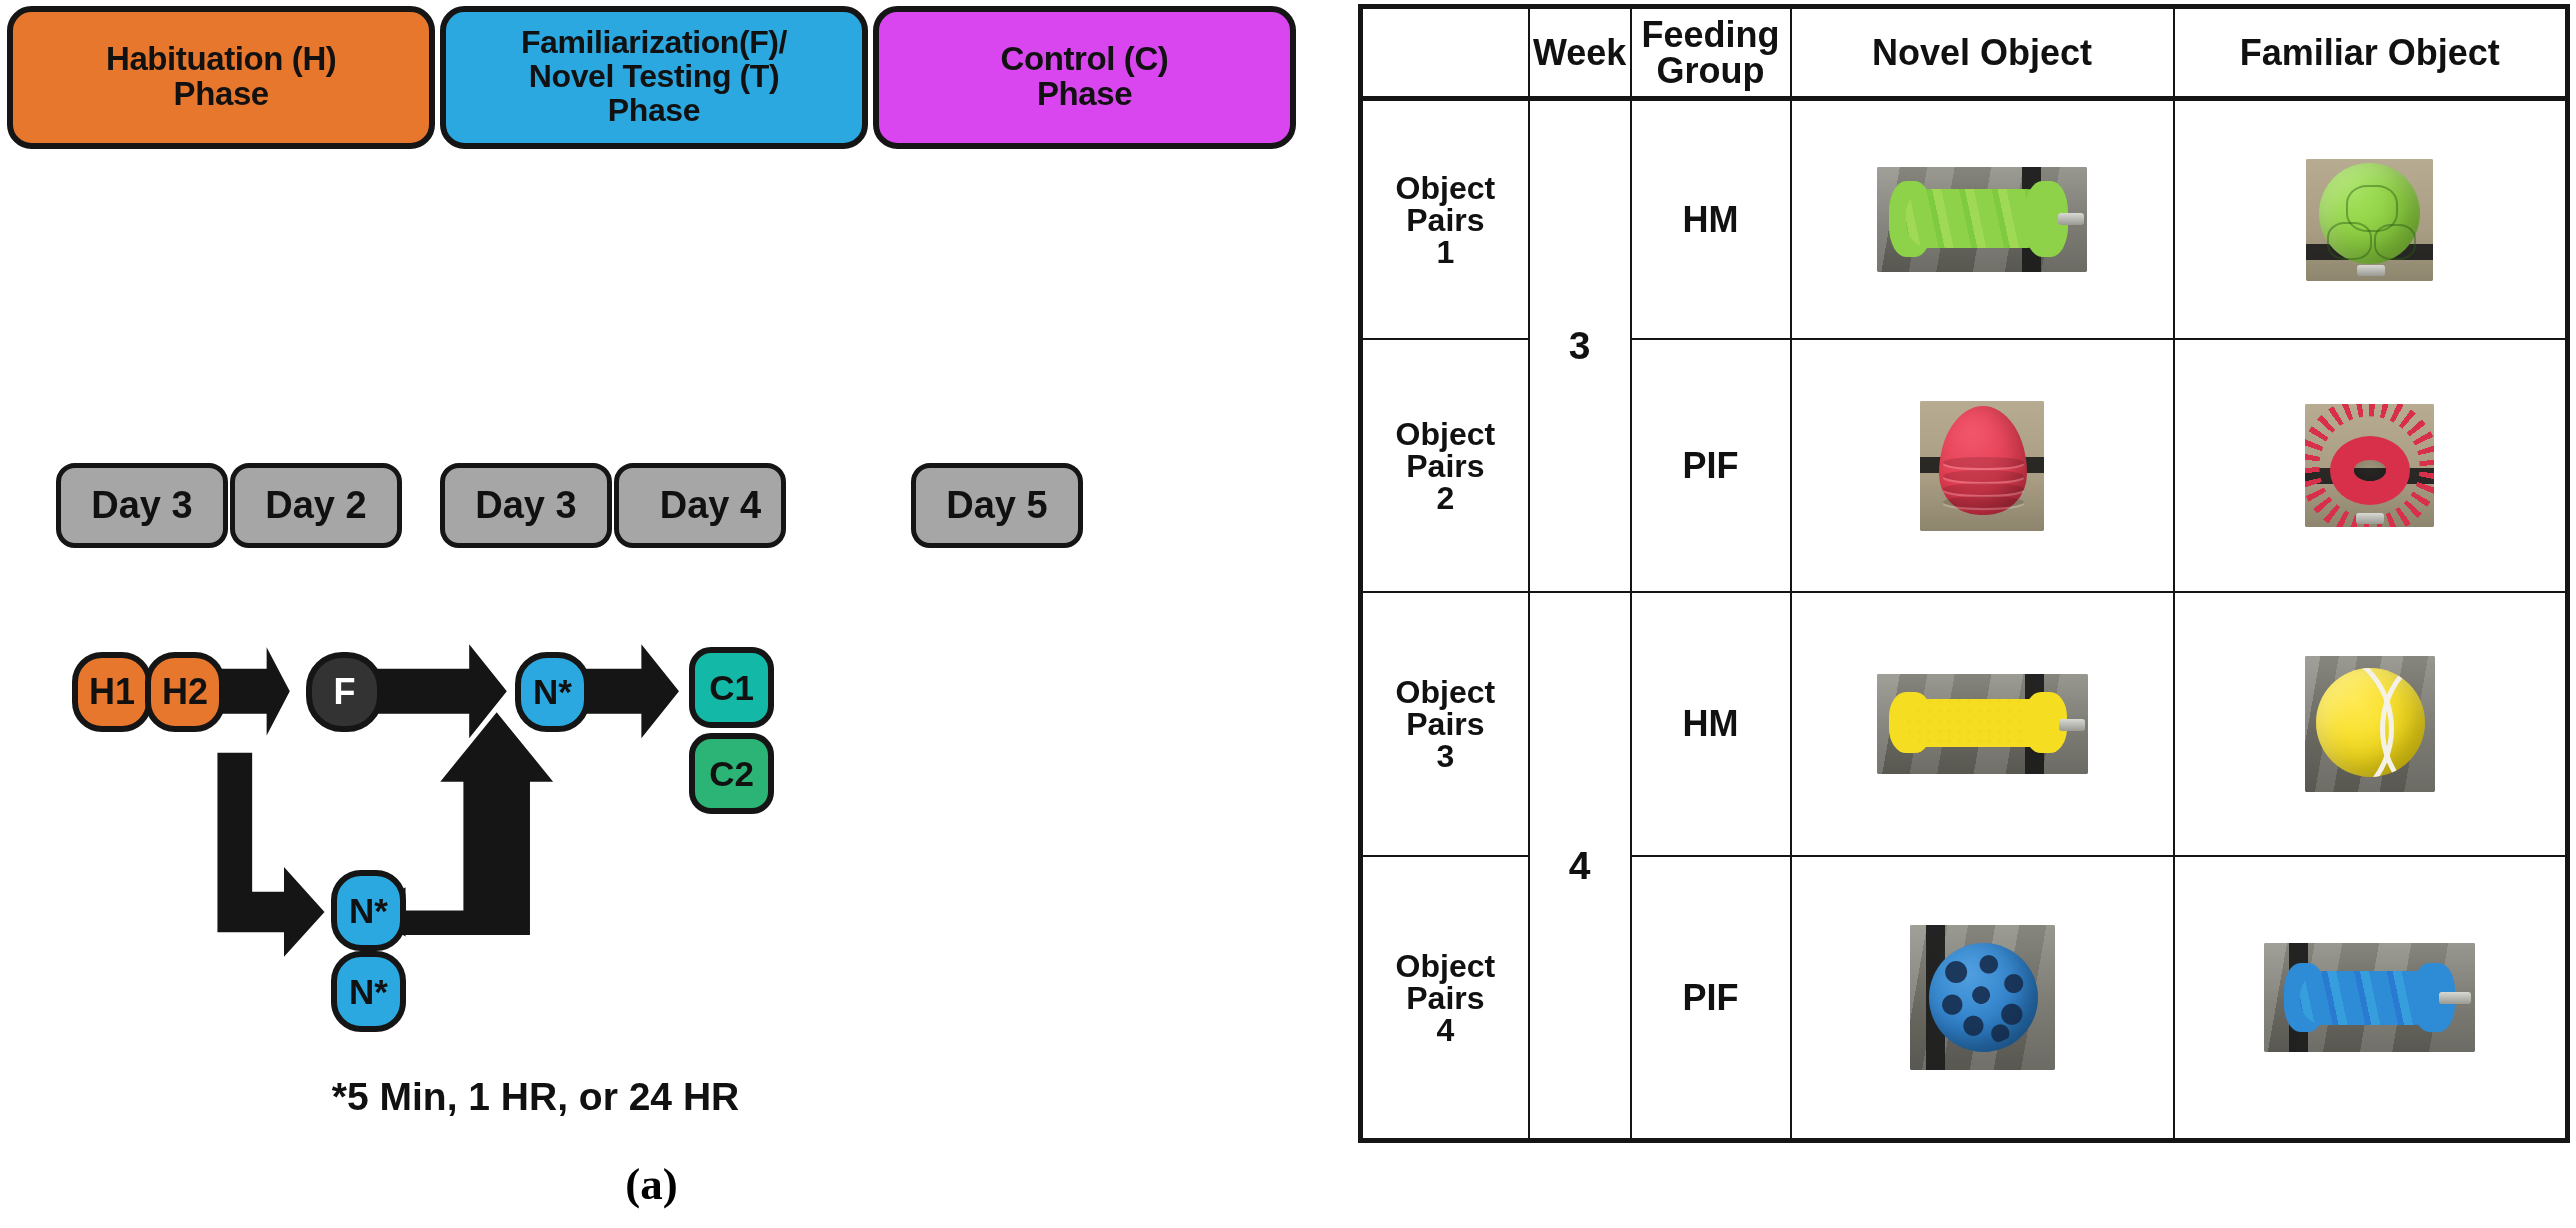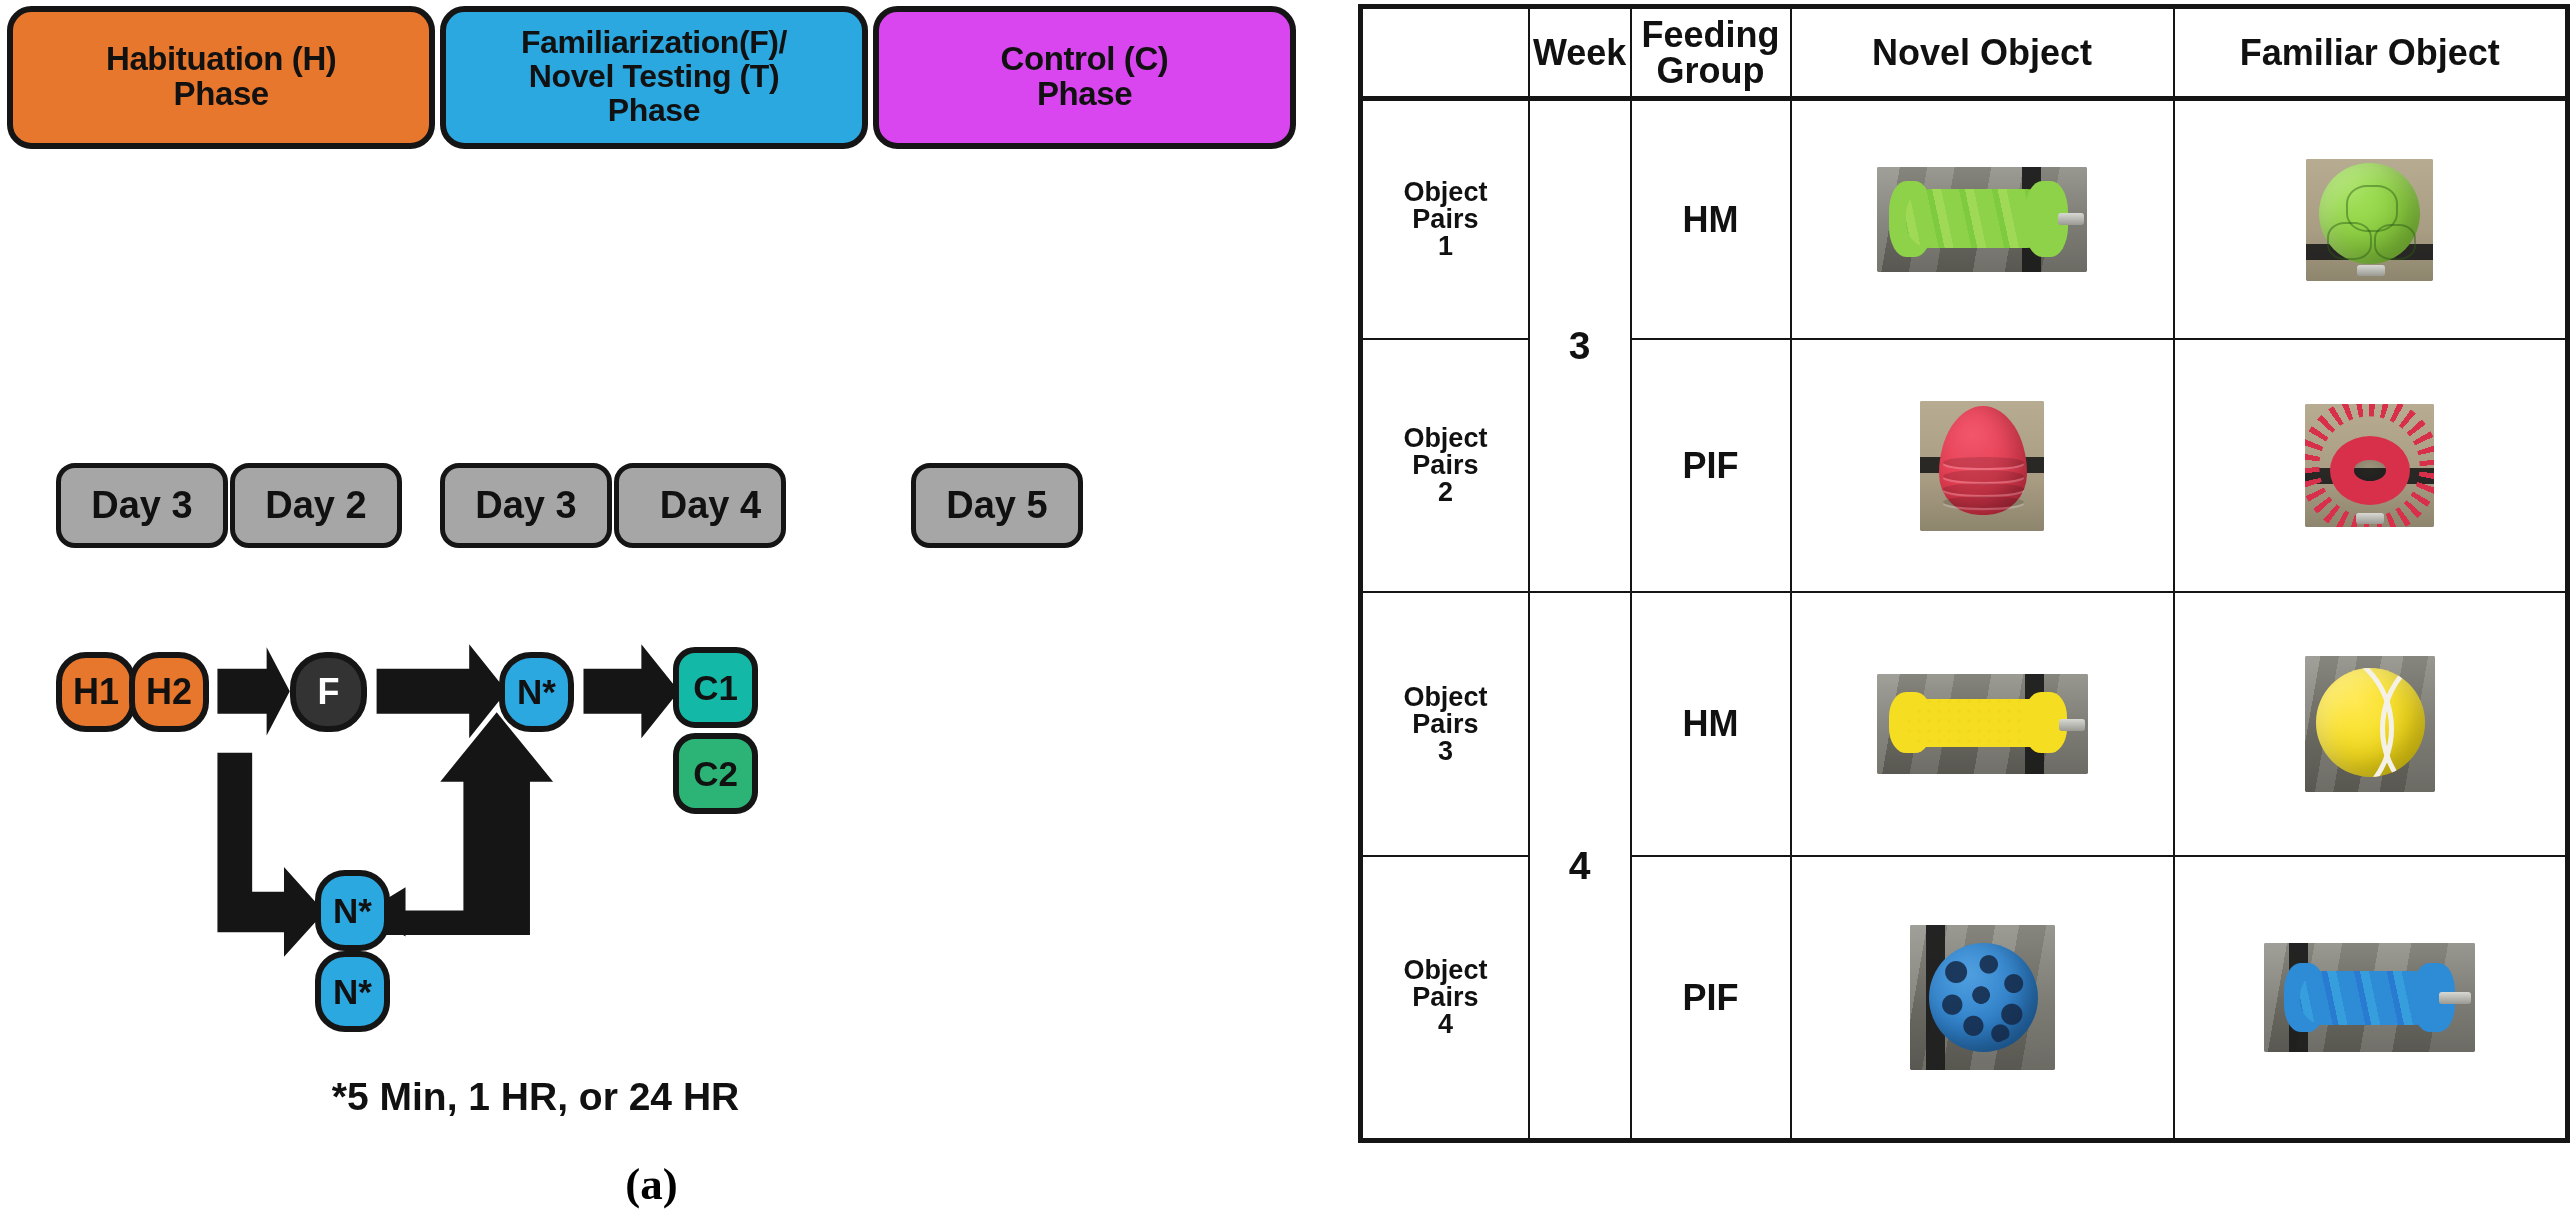--- a/index.html
+++ b/index.html
@@ -34,21 +34,21 @@
     display:flex;align-items:center;justify-content:center;
     font-weight:bold;font-size:38px;color:#111111;
   }
   #day-1{left:56px;}
   #day-2{left:230px;}
   #day-3{left:440px;}
   #day-4{left:614px;padding-left:21px;}
   #day-5{left:911px;}
 
   
-  .flow{position:absolute;left:0;top:637px;width:1303px;height:463px;}
+  .flow{position:absolute;left:16px;top:637px;width:1303px;height:463px;}
   .node{
     position:absolute;
     border:6.5px solid #151515;box-sizing:border-box;
     display:flex;align-items:center;justify-content:center;
     font-weight:bold;color:#111111;
   }
 
   #n-h1{left:56px;top:14.5px;width:80px;height:80px;background:#E8772E;
         border-radius:30px;font-size:36px;}
   #n-h2{left:129px;top:14.5px;width:80px;height:80px;background:#E8772E;
@@ -91,21 +91,21 @@
   table.objtab td,table.objtab th{
     border:2.9px solid #151515;
     text-align:center;vertical-align:middle;
     font-weight:bold;color:#111111;
     padding:0;
   }
   table.objtab thead th{
     font-size:36px;line-height:1.0;height:87px;
     border-bottom:5px solid #151515;
   }
-  .c-pair{width:127px;font-size:27px;line-height:1.0;}
+  .c-pair{width:127px;font-size:32px;line-height:1.0;}
   .c-week{width:77px;font-size:39px;}
   .c-group{width:122px;font-size:36px;line-height:1.0;}
   .c-novel{width:295px;}
   .c-fam{width:302px;}
   td.imgcell{padding:4.3px 0;}
 
   
   .photo{
     position:relative;margin:0 auto;overflow:hidden;
     border-radius:1.4px;

